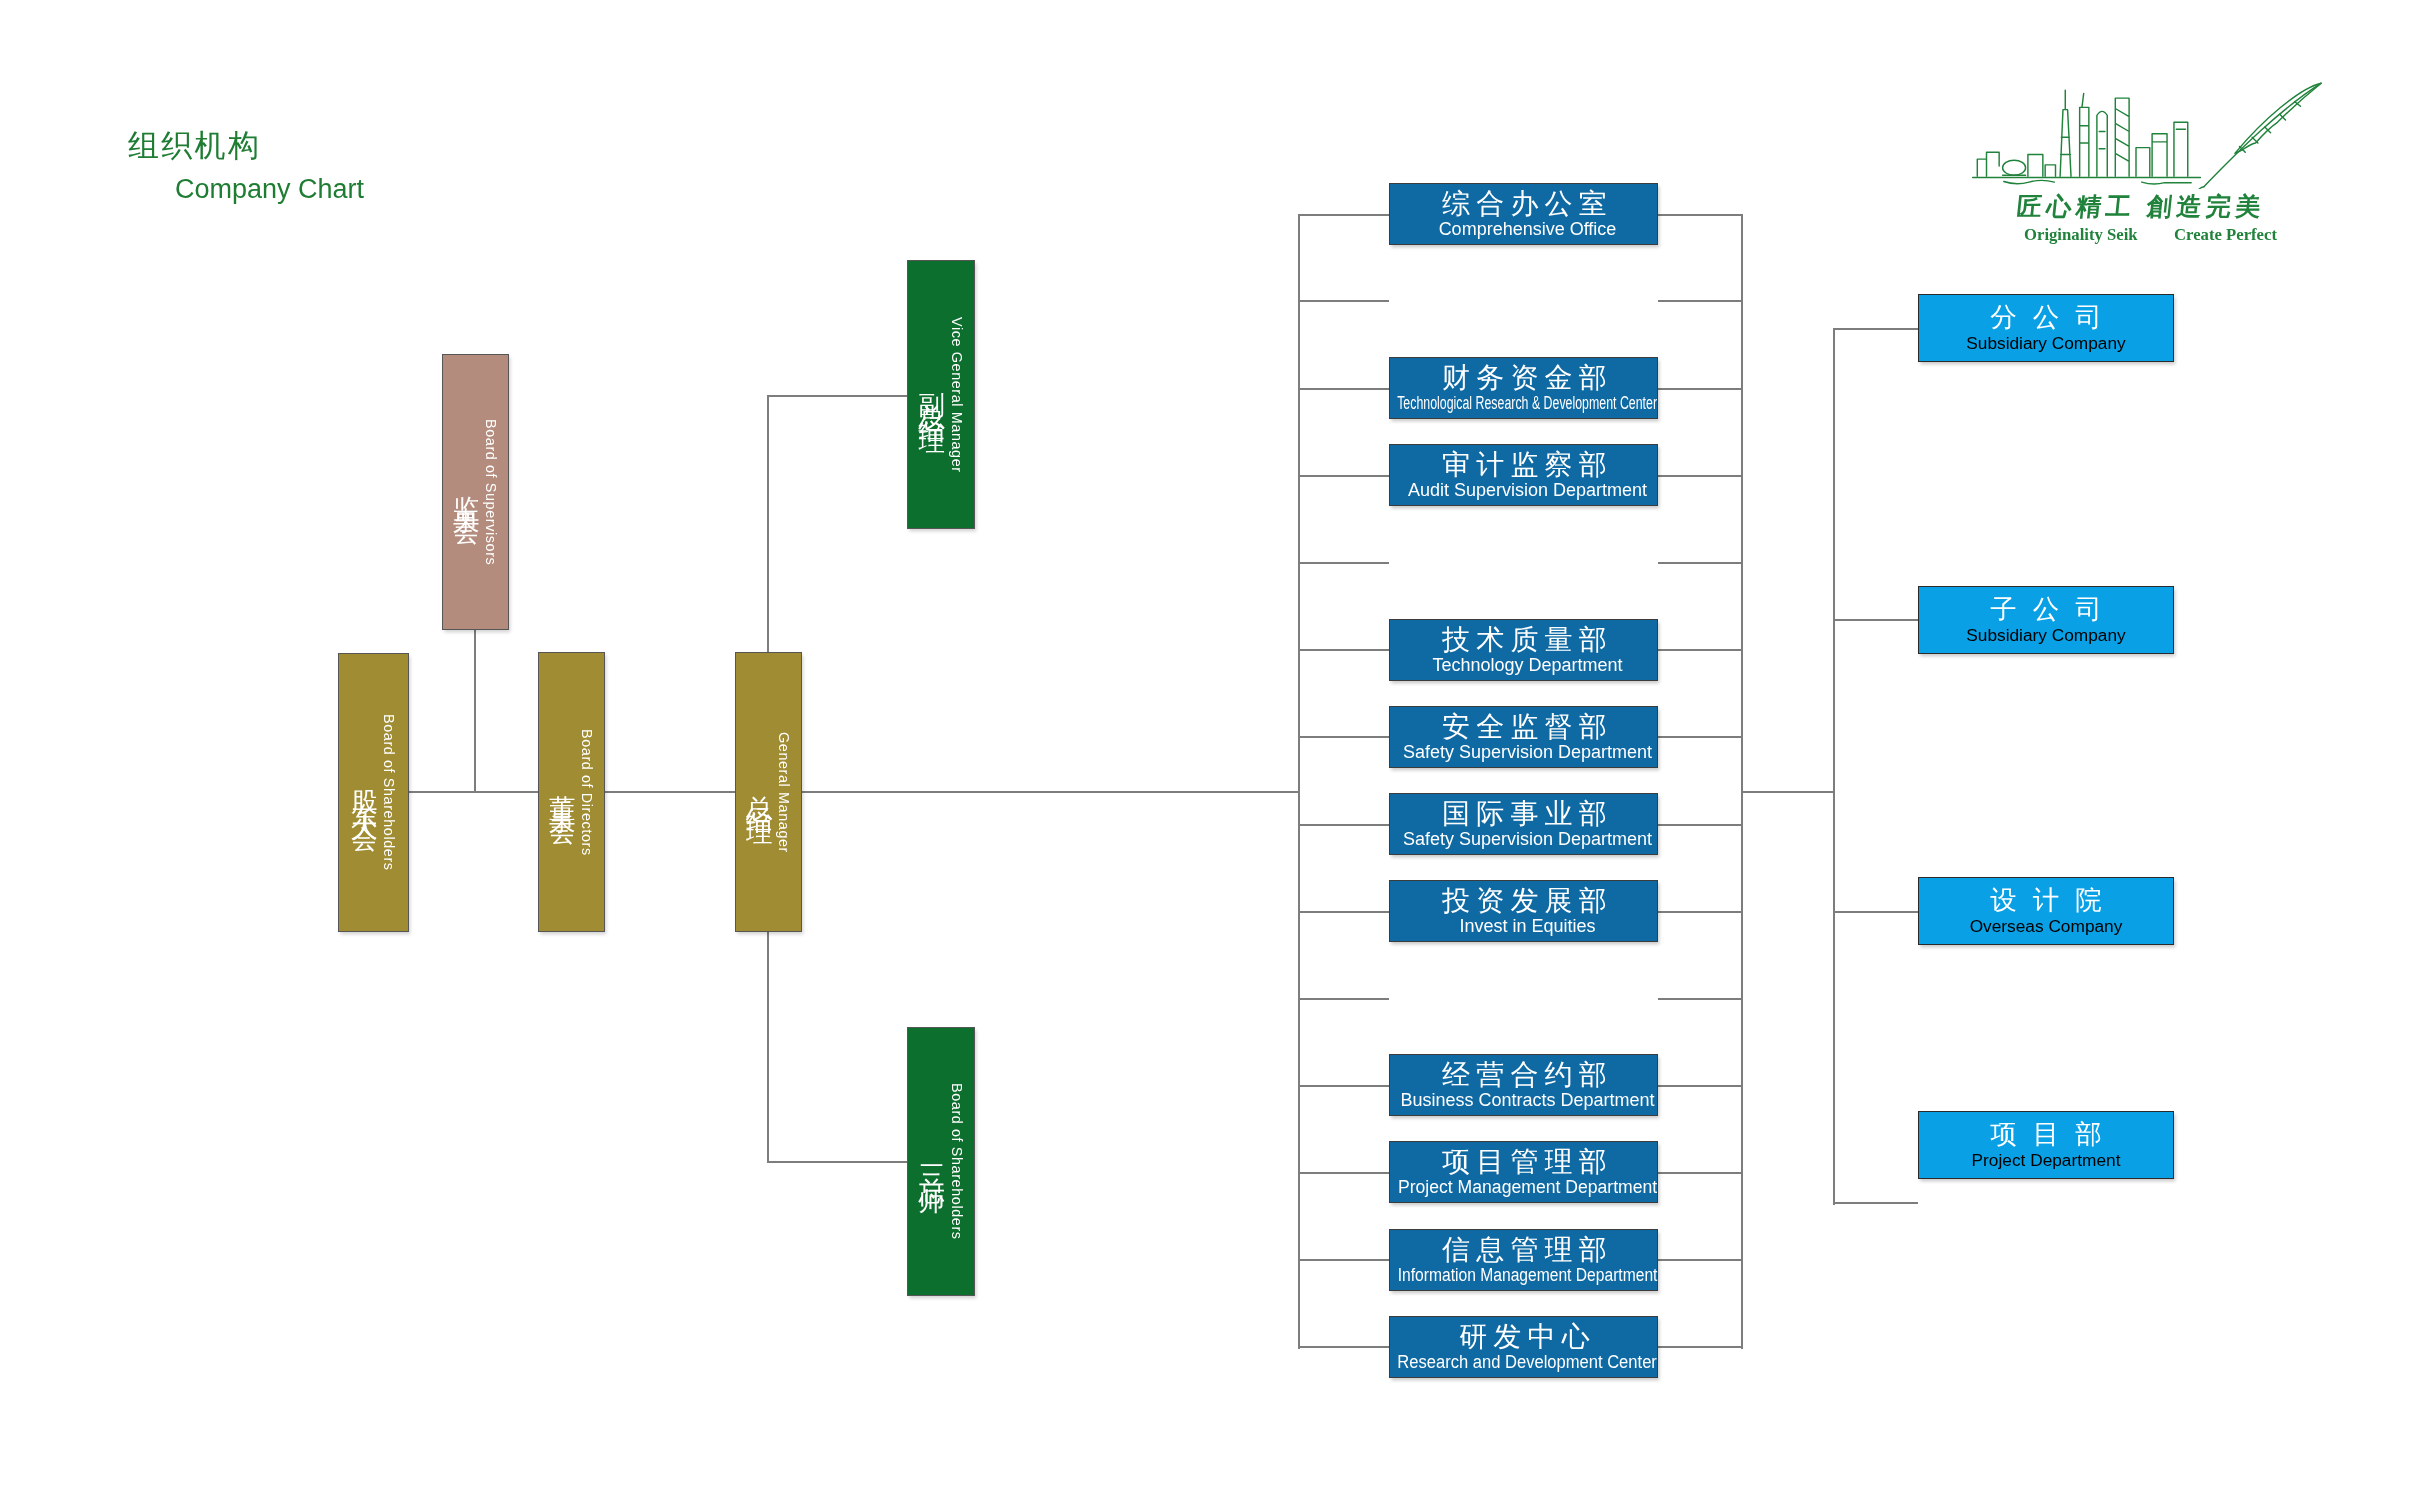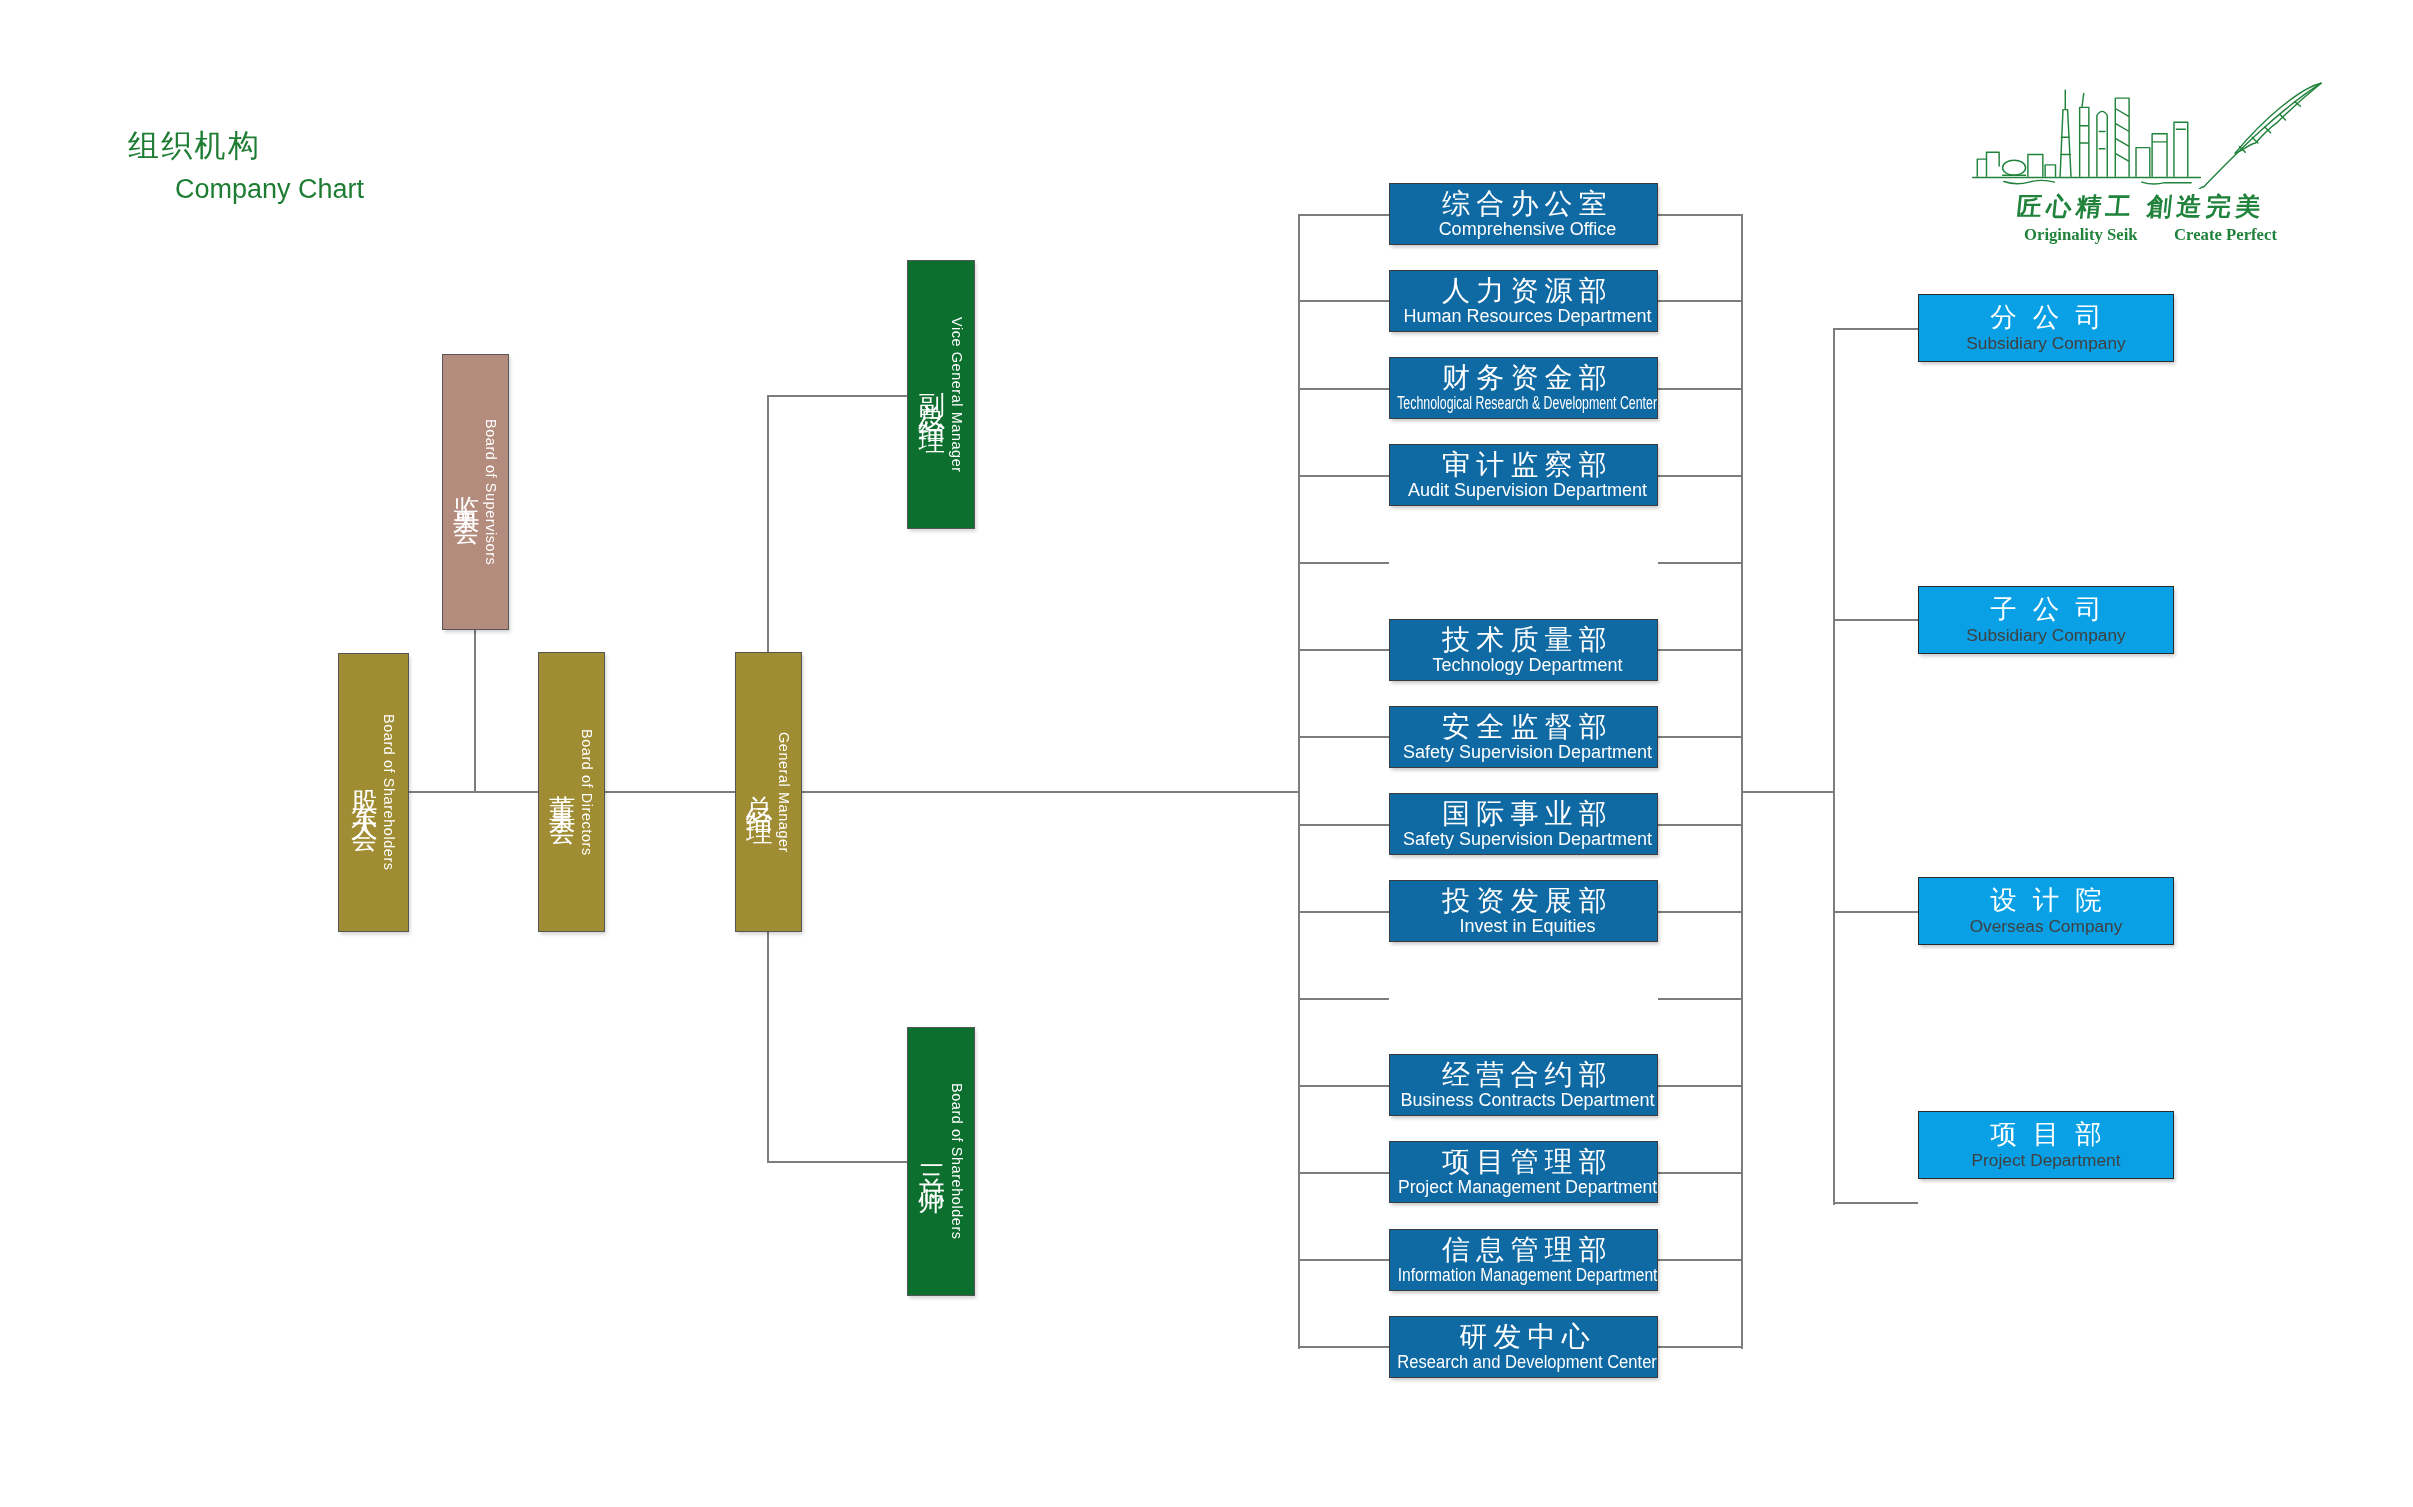--- a/index.html
+++ b/index.html
@@ -27,21 +27,21 @@
             box-shadow:2.3px 2.9px 3.5px rgba(0,0,0,.22);padding-left:8px;}
   .dept-box .cn{color:#fff;font-size:28px;letter-spacing:.22em;line-height:31px;white-space:nowrap;}
   .dept-box .en{color:#fff;font-size:18px;line-height:21px;white-space:nowrap;display:block;
                 transform-origin:50% 50%;}
   
   .sub-box{position:absolute;left:1918px;width:256px;height:68px;background:#09a0e5;
            border:1.7px solid #2a2a2a;box-sizing:border-box;z-index:2;display:flex;
            flex-direction:column;justify-content:center;align-items:center;
            box-shadow:2.3px 2.9px 3.5px rgba(0,0,0,.22);}
   .sub-box .cn{color:#fff;font-size:26.5px;letter-spacing:.6em;text-indent:.6em;line-height:30px;white-space:nowrap;}
-  .sub-box .en{color:#404040;font-size:17.3px;line-height:22px;white-space:nowrap;display:block;transform-origin:50% 50%;}
+  .sub-box .en{color:#000000;font-size:17.3px;line-height:22px;white-space:nowrap;display:block;transform-origin:50% 50%;}
   
   .logo{position:absolute;left:1969px;top:74px;width:380px;z-index:2;color:#20823b;}
   .logo svg{display:block;}
   .logo-cn{margin:1.2px 0 0 48px;width:242px;font-size:25px;font-weight:bold;letter-spacing:4.6px;
            color:#20823b;transform:skewX(-6deg);white-space:nowrap;}
   .logo-en{margin:2.3px 0 0 55px;width:253px;display:flex;justify-content:space-between;
            font-family:"Liberation Serif","DejaVu Serif",serif;font-weight:bold;font-size:16.7px;color:#20823b;}
 </style>
 </head>
 <body>
@@ -118,24 +118,20 @@
     <span class="cn">三总师</span>
     <span class="en">Board of Shareholders</span>
   </div>
 
     <div class="dept-box" style="top: 183px;">
       <span class="cn">综合办公室</span>
       <span class="en fit">Comprehensive Office</span>
     </div>
   <div class="cline" style="left: 1299px; top: 214px; width: 90px; height: 1.7px;"></div>
     <div class="cline" style="left: 1658px; top: 214px; width: 83px; height: 1.7px;"></div>
-    <div class="dept-box" style="top: 270px;">
-      <span class="cn">人力资源部</span>
-      <span class="en fit">Human Resources Department</span>
-    </div>
   <div class="cline" style="left: 1299px; top: 300px; width: 90px; height: 1.7px;"></div>
     <div class="cline" style="left: 1658px; top: 300px; width: 83px; height: 1.7px;"></div>
     <div class="dept-box" style="top: 357px;">
       <span class="cn">财务资金部</span>
       <span class="en fit" style="transform: scaleX(0.687);">Technological Research &amp; Development Center</span>
     </div>
   <div class="cline" style="left: 1299px; top: 388px; width: 90px; height: 1.7px;"></div>
     <div class="cline" style="left: 1658px; top: 388px; width: 83px; height: 1.7px;"></div>
     <div class="dept-box" style="top: 444px;">
       <span class="cn">审计监察部</span>

